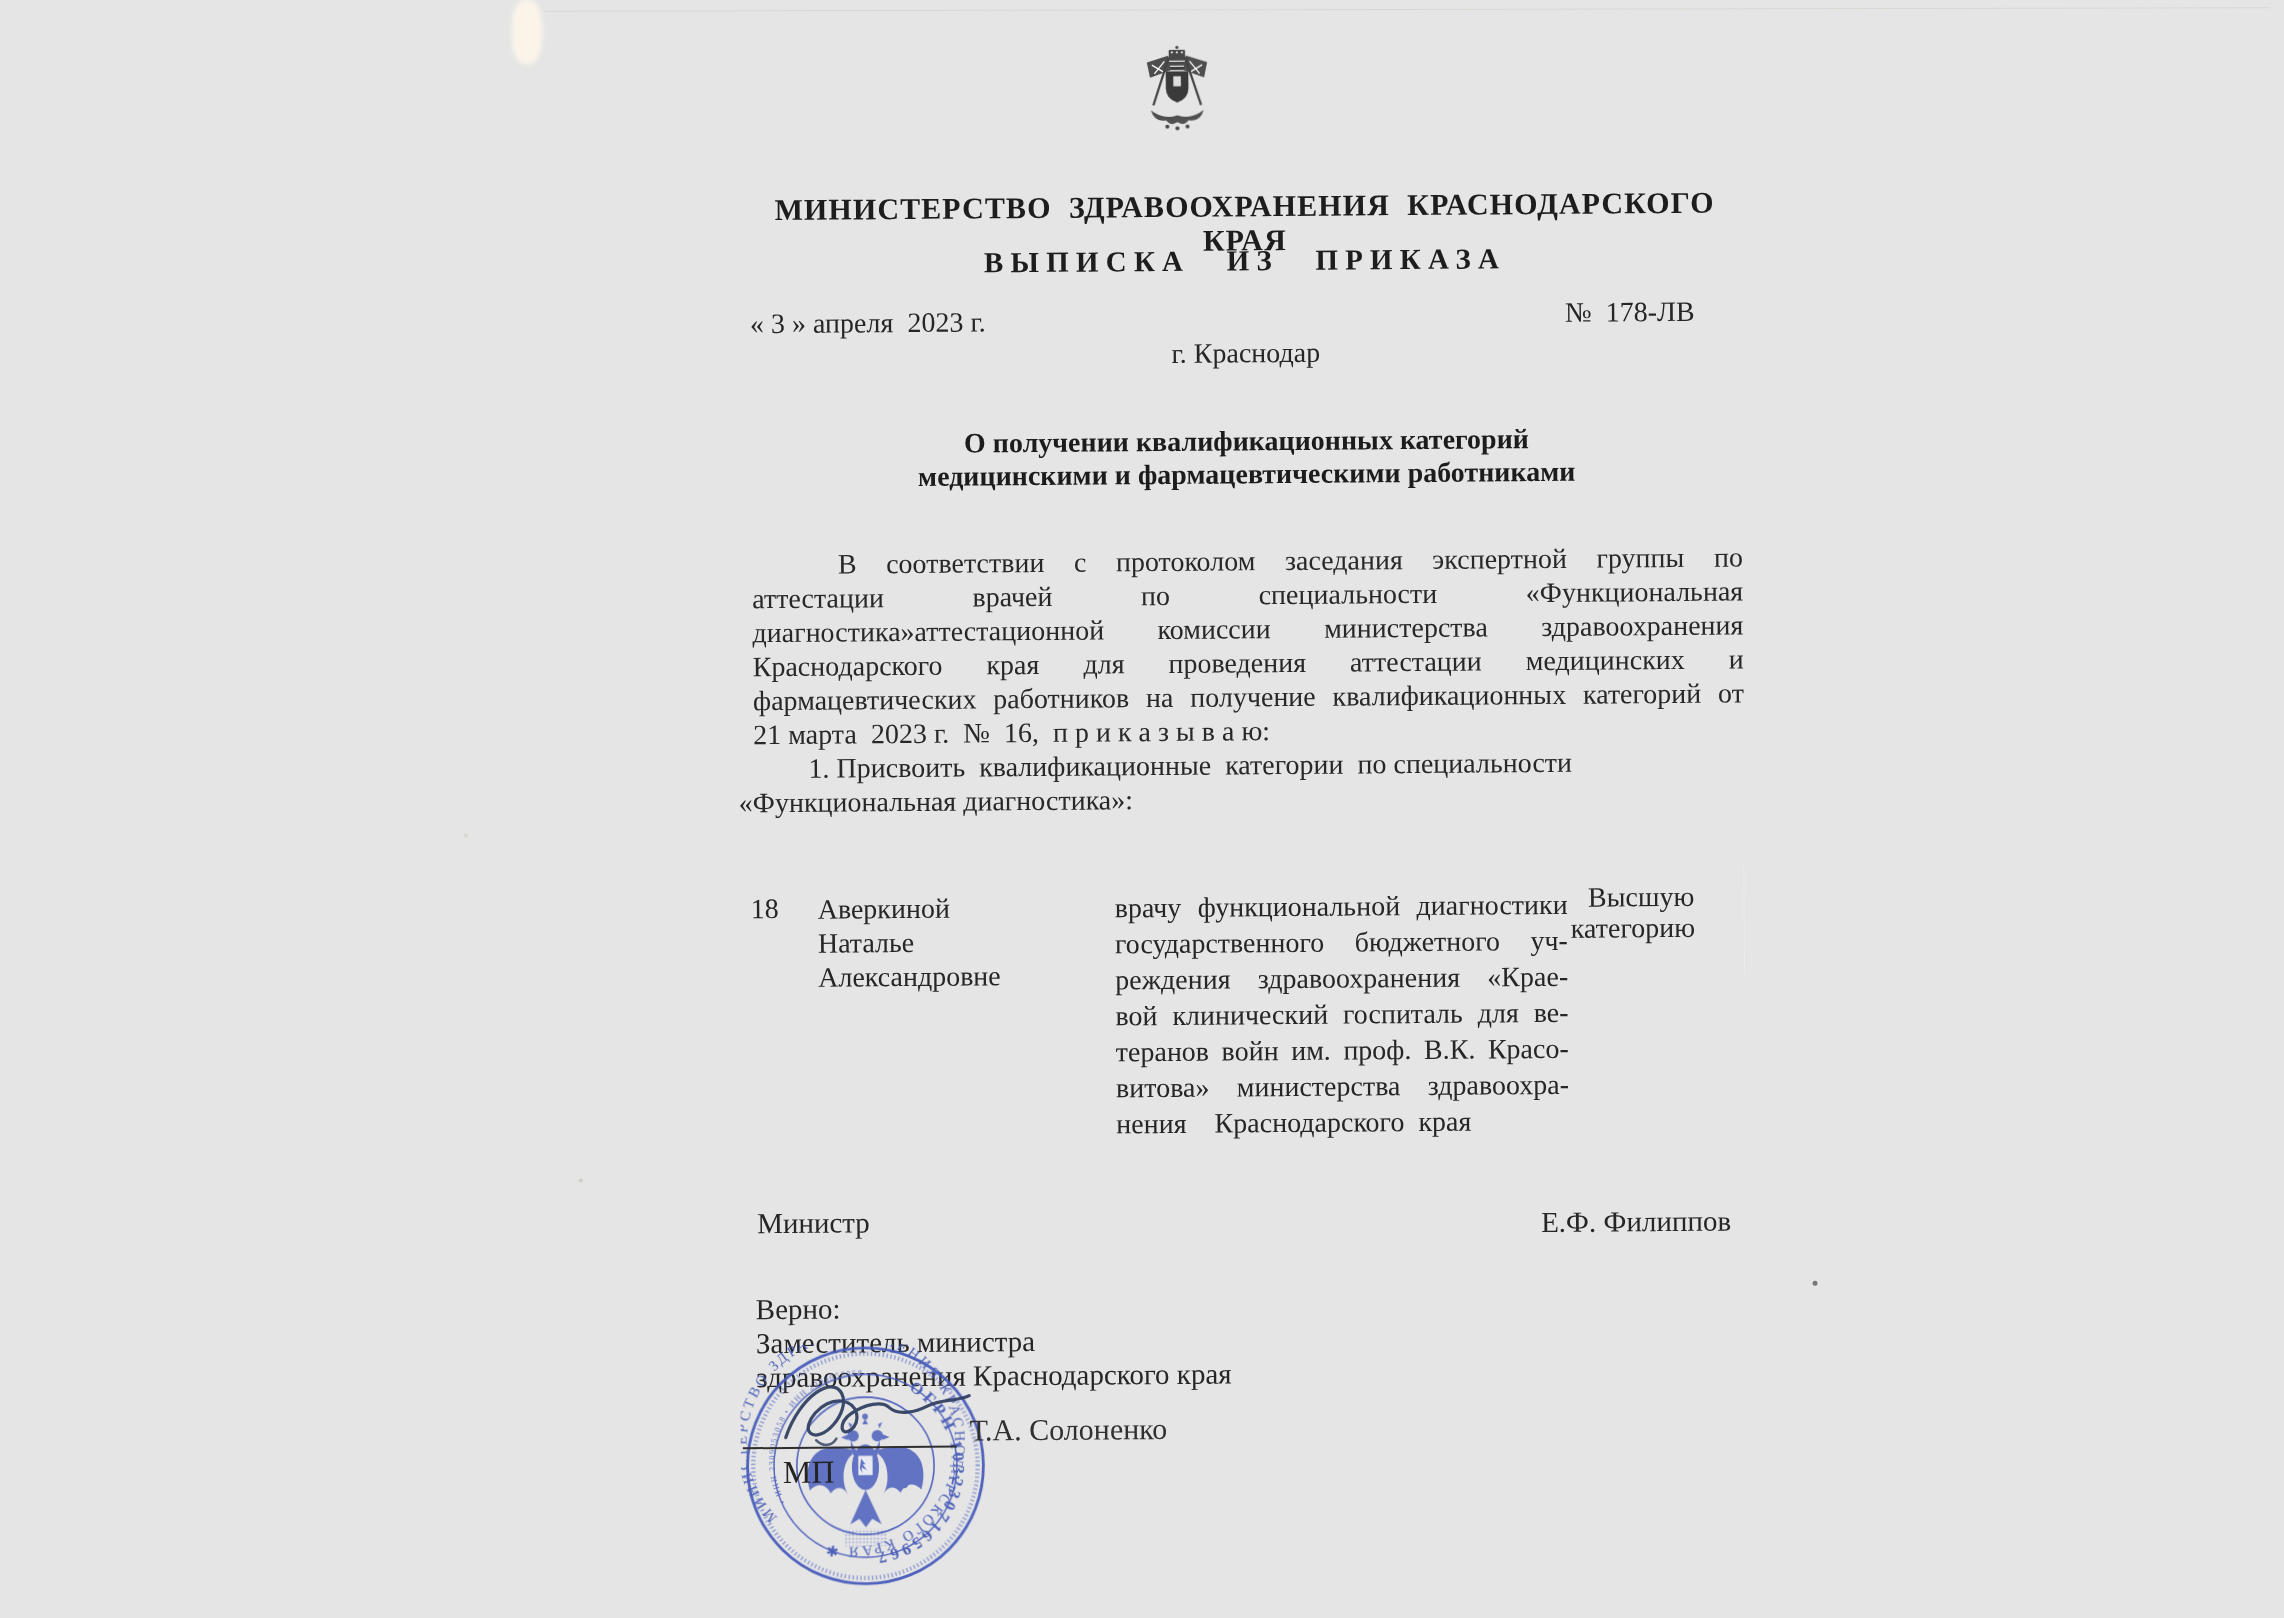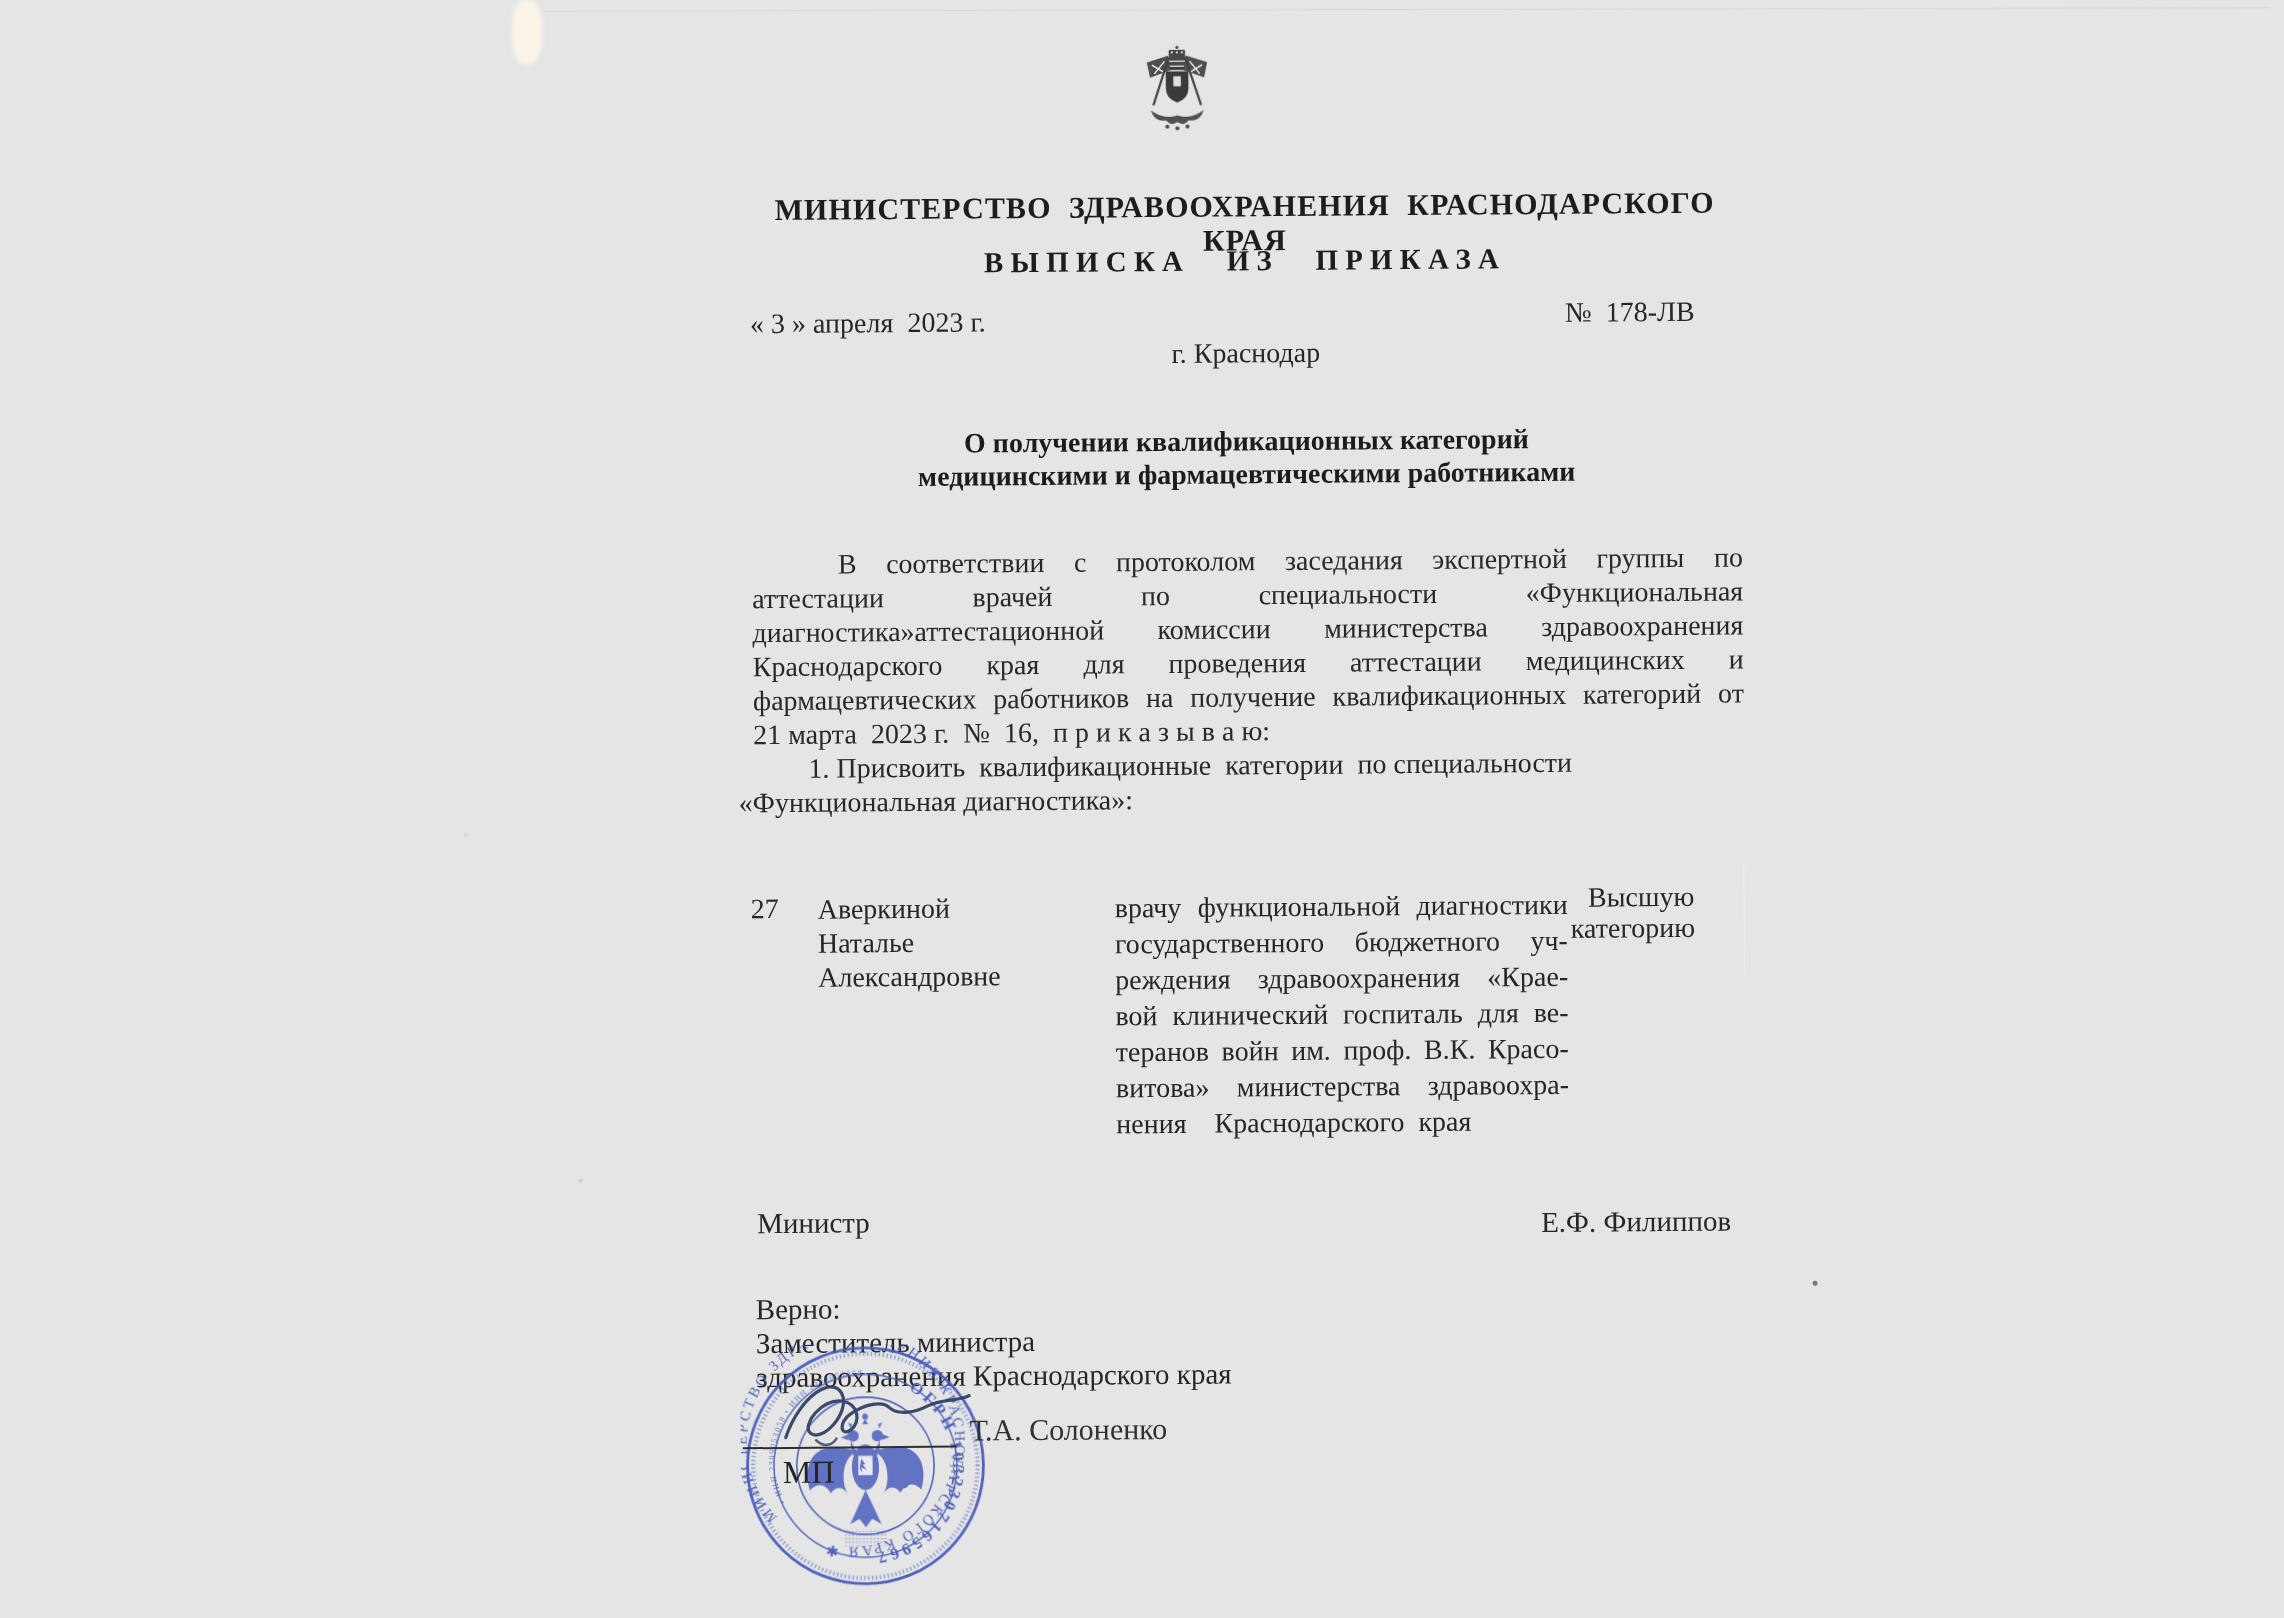--- a/index.html
+++ b/index.html
@@ -98,21 +98,21 @@
       <span class="ln jl ind1">В соответствии с протоколом заседания экспертной группы по</span>
       <span class="ln jl">аттестации врачей по специальности «Функциональная</span>
       <span class="ln jl">диагностика»аттестационной комиссии министерства здравоохранения</span>
       <span class="ln jl">Краснодарского края для проведения аттестации медицинских и</span>
       <span class="ln jl">фармацевтических работников на получение квалификационных категорий от</span>
       <span class="ln pre">21 марта  2023 г.  №  16,  п р и к а з ы в а ю:</span>
       <span class="ln pre ind2">1. Присвоить  квалификационные  категории  по специальности</span>
       <span class="ln pre out1">«Функциональная диагностика»:</span>
     </div>
 
-    <div class="abs rownum">27</div>
+    <div class="abs rownum">18</div>
 
     <div class="abs namecol">
       <span class="ln" style="display:block">Аверкиной</span>
       <span class="ln" style="display:block">Наталье</span>
       <span class="ln" style="display:block">Александровне</span>
     </div>
 
     <div class="abs desccol">
       <span class="ln jl" style="display:block">врачу функциональной диагностики</span>
       <span class="ln jl" style="display:block">государственного бюджетного уч-</span>

